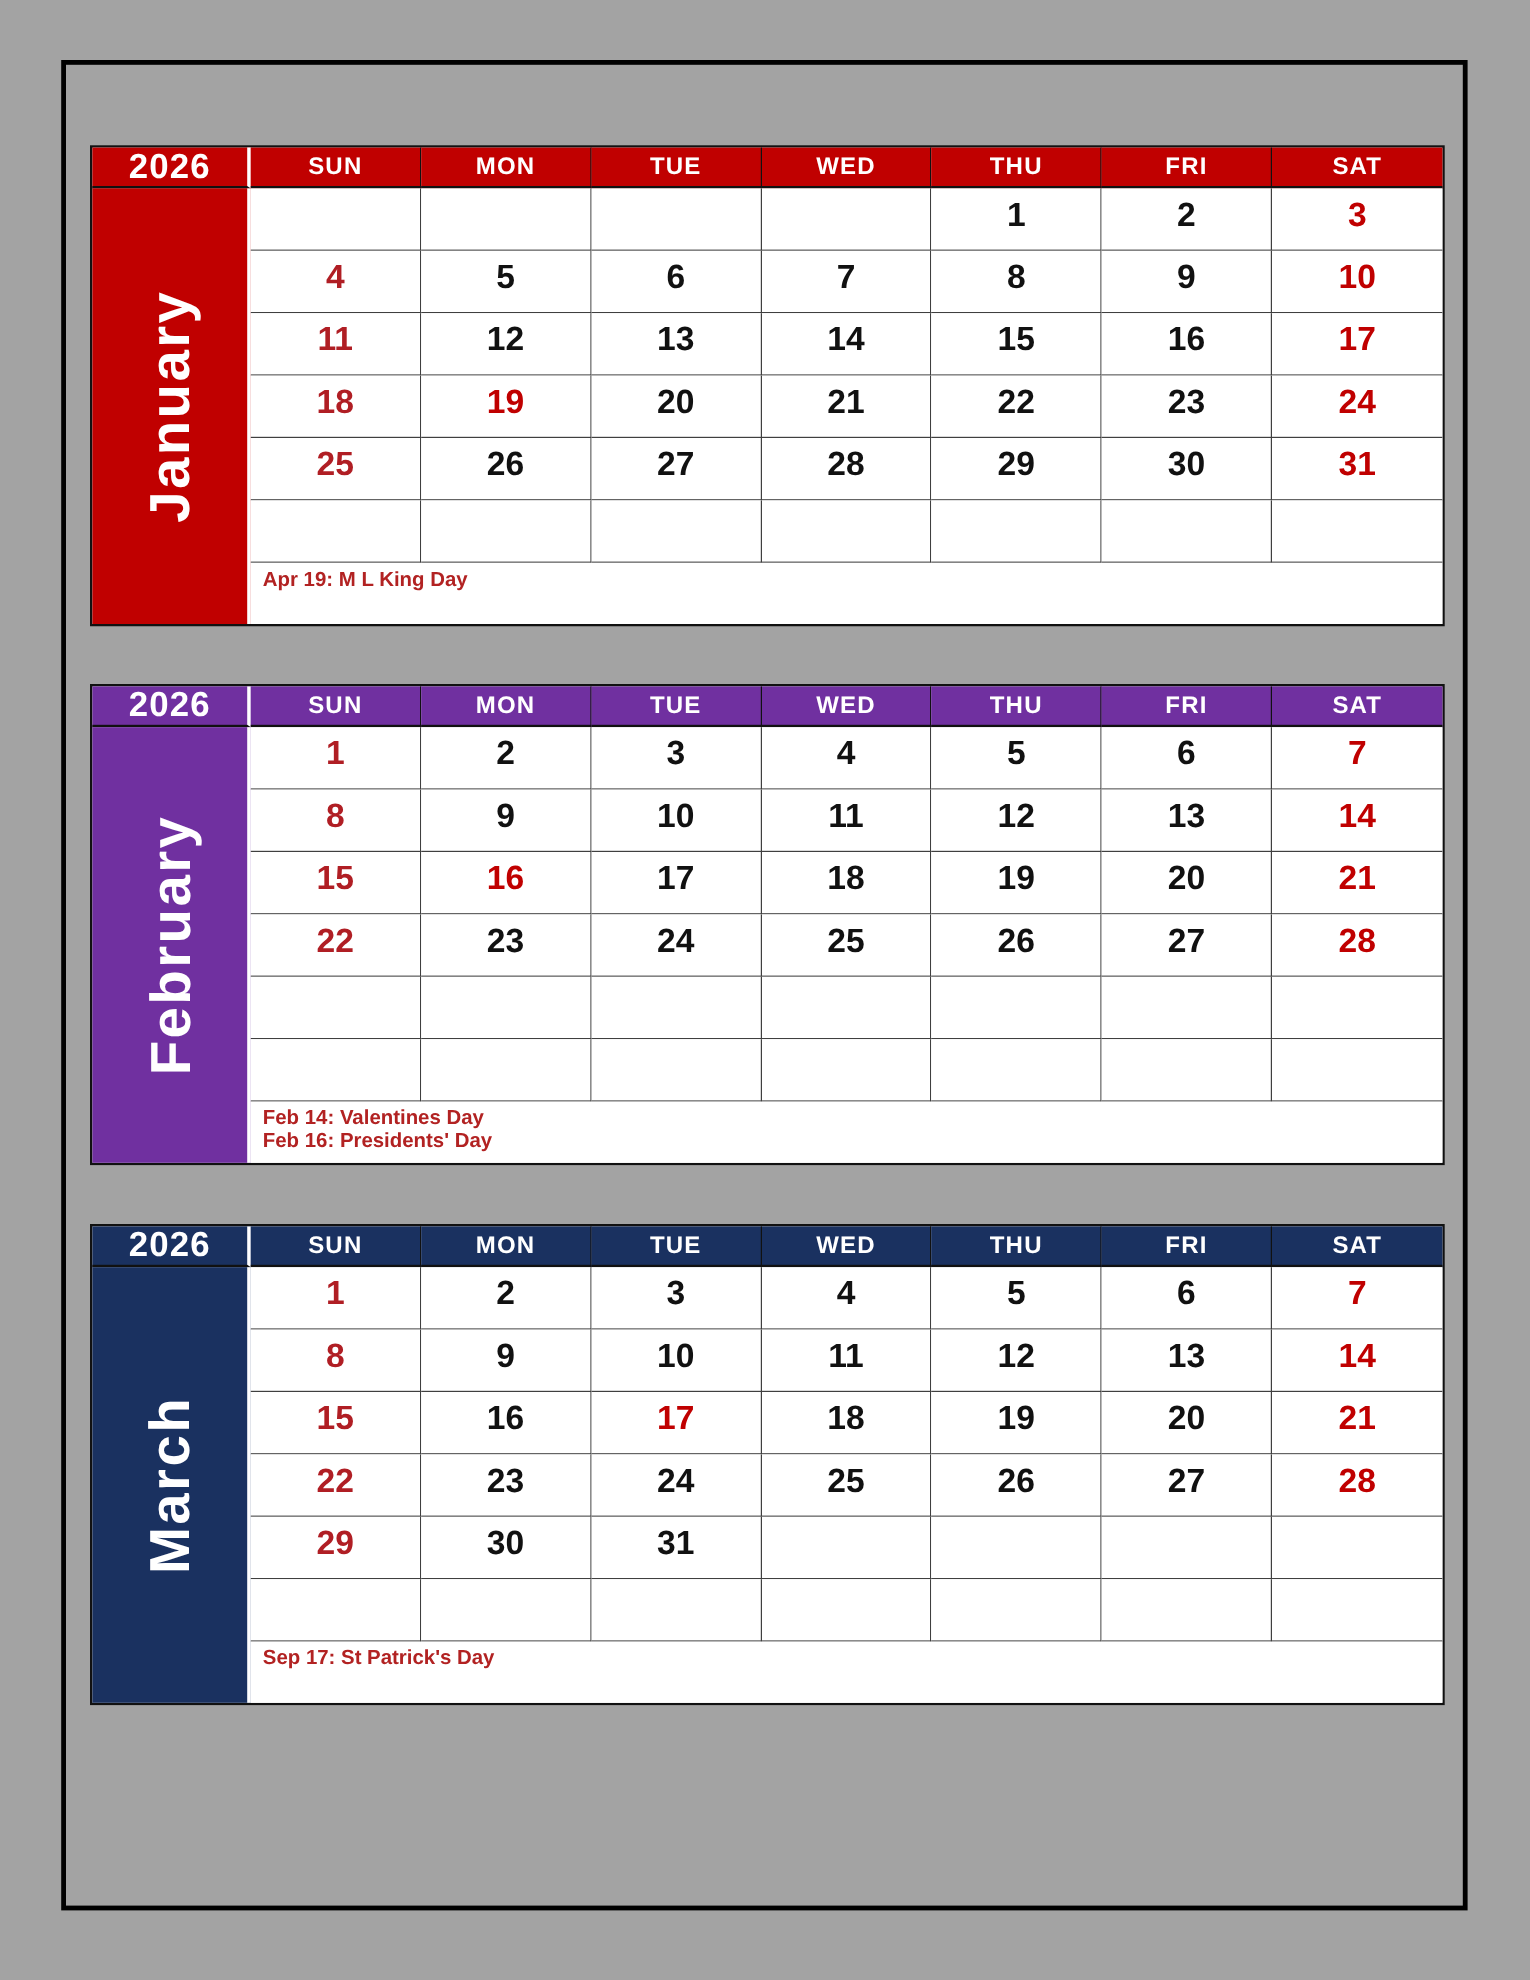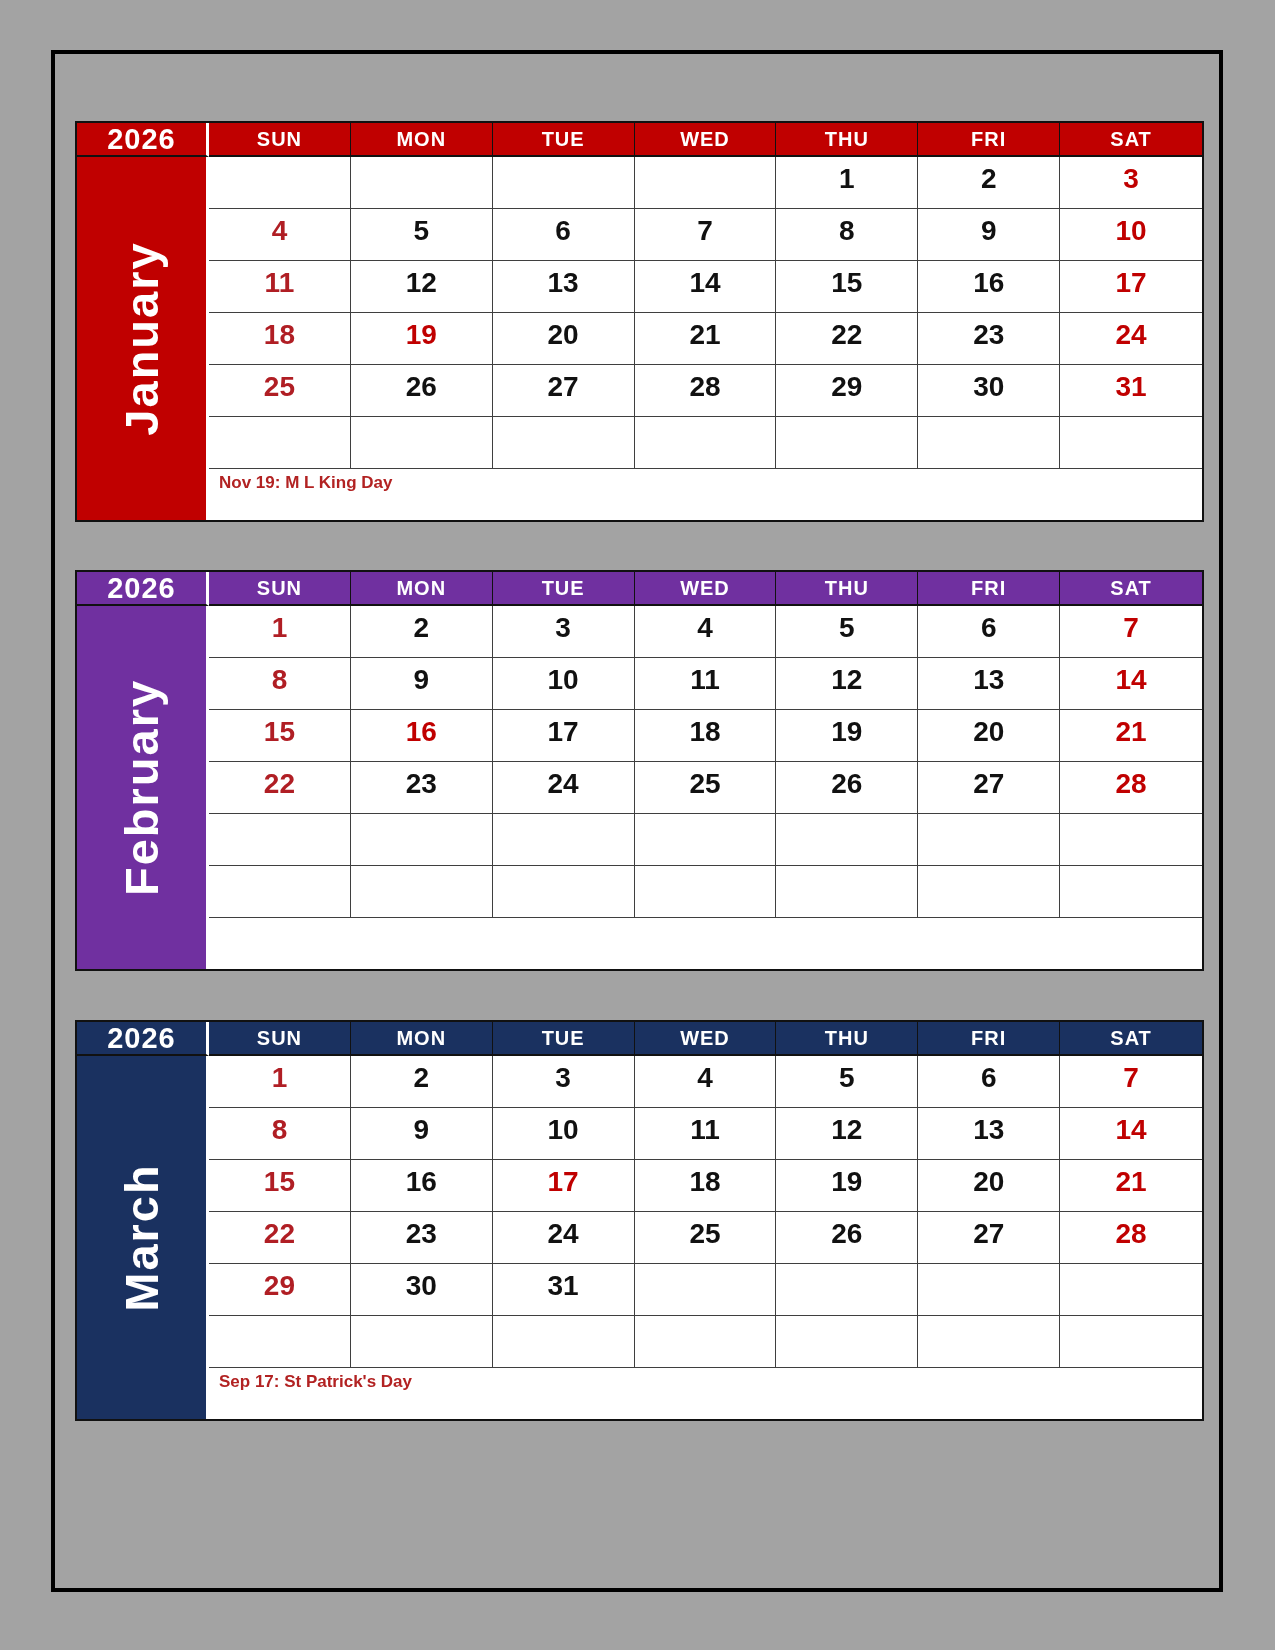--- a/index.html
+++ b/index.html
@@ -154,21 +154,21 @@
       <div class="date-cell" style="grid-area: 6 / 7; color: rgb(17, 17, 17);">30</div>
       <div class="date-cell last-col" style="grid-area: 6 / 8; color: rgb(192, 0, 0);">31</div>
       <div class="date-cell" style="grid-area: 7 / 2; color: rgb(17, 17, 17);"></div>
       <div class="date-cell" style="grid-area: 7 / 3; color: rgb(17, 17, 17);"></div>
       <div class="date-cell" style="grid-area: 7 / 4; color: rgb(17, 17, 17);"></div>
       <div class="date-cell" style="grid-area: 7 / 5; color: rgb(17, 17, 17);"></div>
       <div class="date-cell" style="grid-area: 7 / 6; color: rgb(17, 17, 17);"></div>
       <div class="date-cell" style="grid-area: 7 / 7; color: rgb(17, 17, 17);"></div>
       <div class="date-cell last-col" style="grid-area: 7 / 8; color: rgb(17, 17, 17);"></div>
       <div class="holiday-cell">
-        <div class="holiday-line">Nov 19: M L King Day</div>
+        <div class="holiday-line">Apr 19: M L King Day</div>
       </div>
     </section>
   <section class="month month-1" id="month-1" style="--theme: #7030A0; --holiday-note: #B22222;">
       <div class="year-cell">2026</div>
       <div class="dayhead" style="grid-area: 1 / 2;">SUN</div>
       <div class="dayhead" style="grid-area: 1 / 3;">MON</div>
       <div class="dayhead" style="grid-area: 1 / 4;">TUE</div>
       <div class="dayhead" style="grid-area: 1 / 5;">WED</div>
       <div class="dayhead" style="grid-area: 1 / 6;">THU</div>
       <div class="dayhead" style="grid-area: 1 / 7;">FRI</div>
@@ -212,20 +212,22 @@
       <div class="date-cell" style="grid-area: 6 / 7; color: rgb(17, 17, 17);"></div>
       <div class="date-cell last-col" style="grid-area: 6 / 8; color: rgb(17, 17, 17);"></div>
       <div class="date-cell" style="grid-area: 7 / 2; color: rgb(17, 17, 17);"></div>
       <div class="date-cell" style="grid-area: 7 / 3; color: rgb(17, 17, 17);"></div>
       <div class="date-cell" style="grid-area: 7 / 4; color: rgb(17, 17, 17);"></div>
       <div class="date-cell" style="grid-area: 7 / 5; color: rgb(17, 17, 17);"></div>
       <div class="date-cell" style="grid-area: 7 / 6; color: rgb(17, 17, 17);"></div>
       <div class="date-cell" style="grid-area: 7 / 7; color: rgb(17, 17, 17);"></div>
       <div class="date-cell last-col" style="grid-area: 7 / 8; color: rgb(17, 17, 17);"></div>
       <div class="holiday-cell">
+        <div class="holiday-line">Feb 14: Valentines Day</div>
+        <div class="holiday-line">Feb 16: Presidents' Day</div>
       </div>
     </section>
   <section class="month month-2" id="month-2" style="--theme: #1A3160; --holiday-note: #B22222;">
       <div class="year-cell">2026</div>
       <div class="dayhead" style="grid-area: 1 / 2;">SUN</div>
       <div class="dayhead" style="grid-area: 1 / 3;">MON</div>
       <div class="dayhead" style="grid-area: 1 / 4;">TUE</div>
       <div class="dayhead" style="grid-area: 1 / 5;">WED</div>
       <div class="dayhead" style="grid-area: 1 / 6;">THU</div>
       <div class="dayhead" style="grid-area: 1 / 7;">FRI</div>

